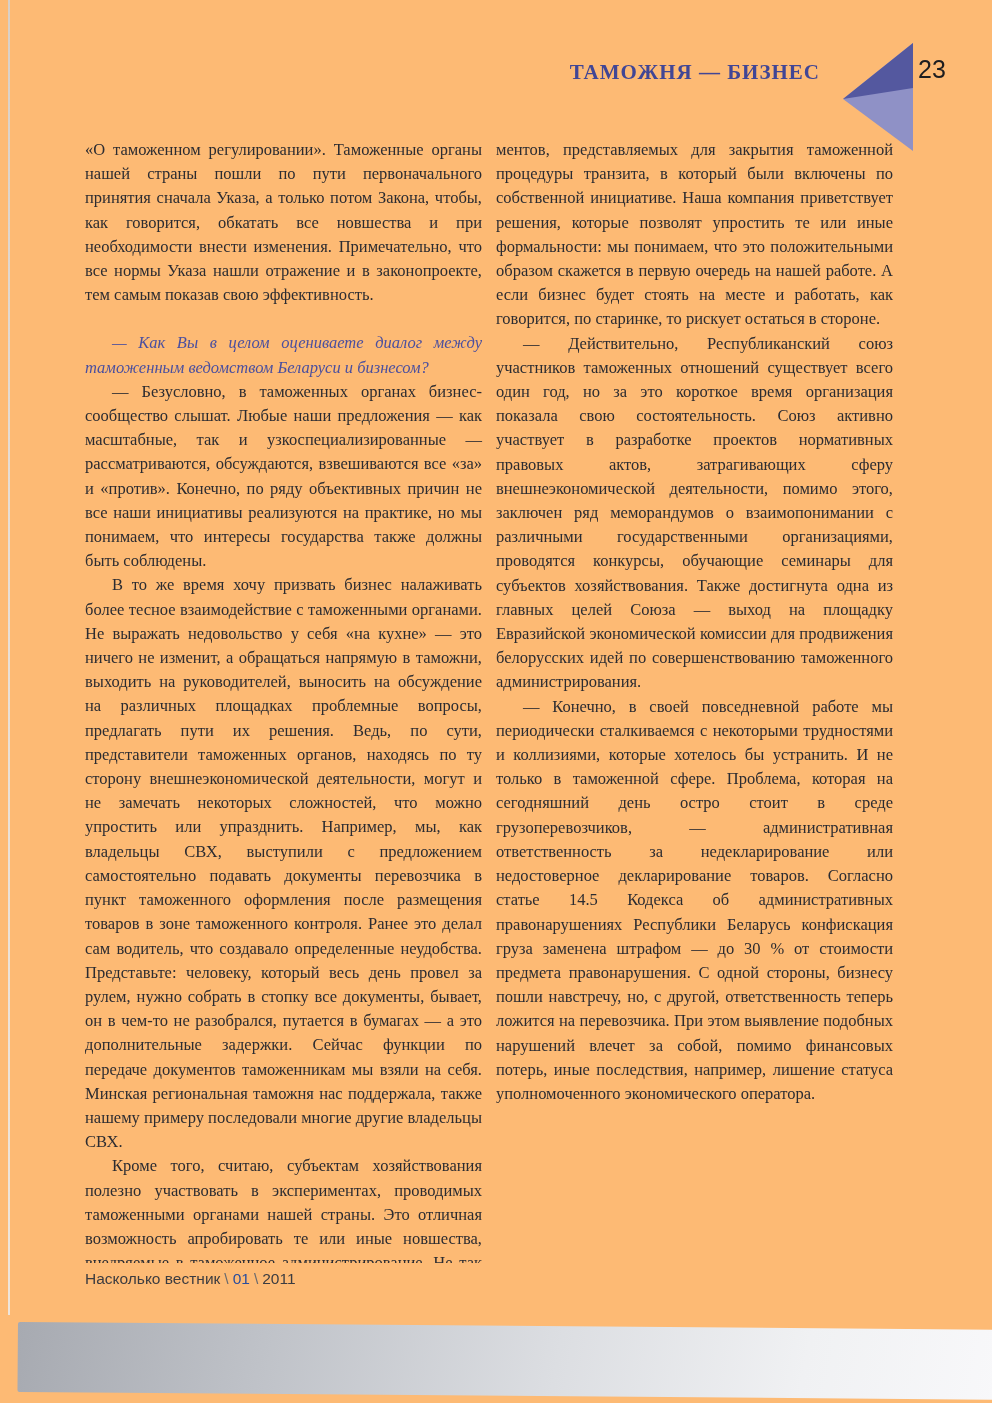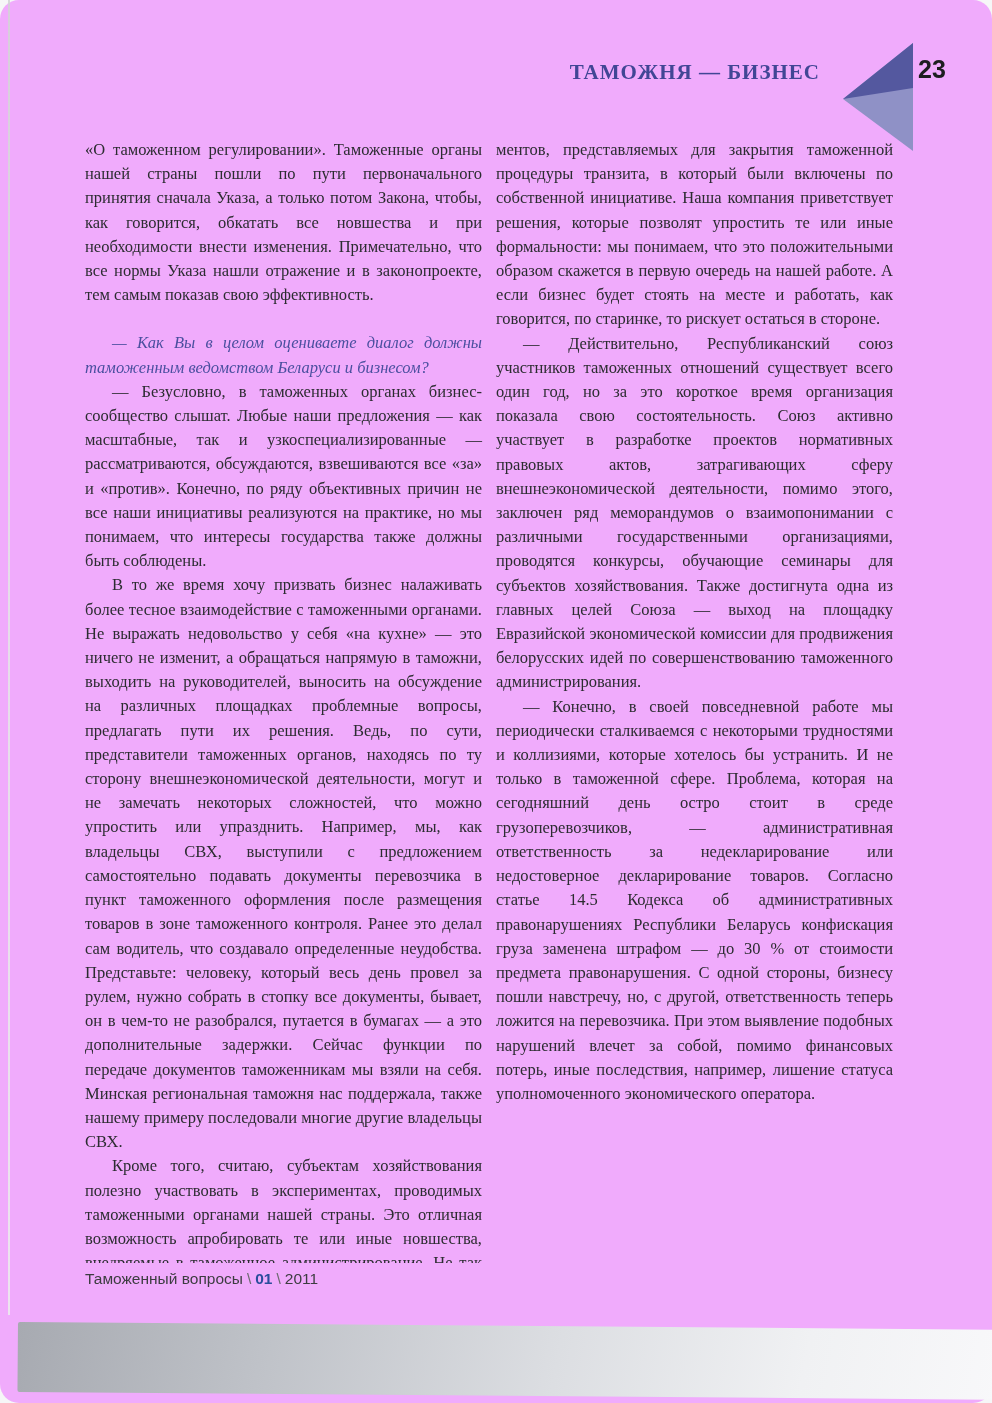--- a/index.html
+++ b/index.html
@@ -5,43 +5,42 @@
   html,body{margin:0;padding:0;}
   body{
     width:992px;height:1403px;
     background:#f6f6f7;
     font-family:"Liberation Serif", serif;
     position:relative;
     overflow:hidden;
   }
   .page{
     position:absolute;inset:0;
-    background:#f0abfc;
-    border-radius:19px;
+    background:#fdba74;
   }
   
   .edge-line{
     position:absolute;left:8px;top:0;width:2px;height:1315px;
     background:linear-gradient(to bottom,#d2d3d5 0%,#e3e4e6 40%,#eceded 100%);
     opacity:.85;
   }
   
   .hdr-title{
     position:absolute;top:60px;right:172px;
     font-family:"Liberation Serif", serif;
     font-weight:bold;font-size:21px;letter-spacing:1px;
     color:#414695;white-space:nowrap;
   }
   .hdr-triangle{
     position:absolute;left:843px;top:43px;width:70px;height:108px;
   }
   .hdr-pageno{
     position:absolute;left:918px;top:55px;
     font-family:"Liberation Sans", sans-serif;
-    font-weight:bold;font-size:25px;color:#1d1d1f;
+    font-weight:normal;font-size:25px;color:#1d1d1f;
   }
   
   .columns{
     position:absolute;left:85px;top:138px;width:818px;height:1125px;
     display:flex;gap:14px;overflow:hidden;
   }
   .col{width:397px;}
   .col p{
     margin:0;
     font-size:16.5px;line-height:24.2px;
@@ -55,21 +54,21 @@
     color:#4a4f9f;
     margin-top:24px;
   }
   
   .footer{
     position:absolute;left:85px;top:1270px;
     font-family:"Liberation Sans", sans-serif;
     font-size:15.5px;color:#3c3c40;
   }
   .footer .sep{color:#6a6a6e;margin:0 4px;}
-  .footer .issue{font-weight:bold;color:#2a4d9c;}
+  .footer .issue{font-weight:normal;color:#2a4d9c;}
   
   .bottom-shadow{
     position:absolute;left:18px;top:1322px;width:980px;height:70px;
     background:linear-gradient(100deg,#a7aab1 0%,#bfc2c8 25%,#dcdee2 55%,#f0f1f3 80%,#f8f8fa 100%);
     transform:rotate(0.45deg);
     transform-origin:left top;
     border-radius:2px;
   }
 </style>
 </head>
@@ -84,31 +83,31 @@
   <svg class="hdr-triangle" viewBox="0 0 70 108" xmlns="http://www.w3.org/2000/svg">
     <polygon points="0,56 70,0 70,108" fill="#8f91c6"></polygon>
     <polygon points="0,56 70,0 70,45" fill="#54589f"></polygon>
   </svg>
 
   <span class="hdr-pageno">23</span>
 
   <main class="columns">
     <div class="col">
       <p class="body noindent">«О таможенном регулировании». Таможенные органы нашей страны пошли по пути первоначального принятия сначала Указа, а только потом Закона, чтобы, как говорится, обкатать все новшества и при необходимости внести изменения. Примечательно, что все нормы Указа нашли отражение и в законопроекте, тем самым показав свою эффективность.</p>
-      <p class="question">— Как Вы в целом оцениваете диалог должны таможенным ведомством Беларуси и бизнесом?</p>
+      <p class="question">— Как Вы в целом оцениваете диалог между таможенным ведомством Беларуси и бизнесом?</p>
       <p class="body">— Безусловно, в таможенных органах бизнес-сообщество слышат. Любые наши предложения — как масштабные, так и узкоспециализированные — рассматриваются, обсуждаются, взвешиваются все «за» и «против». Конечно, по ряду объективных причин не все наши инициативы реализуются на практике, но мы понимаем, что интересы государства также должны быть соблюдены.</p>
       <p class="body">В то же время хочу призвать бизнес налаживать более тесное взаимодействие с таможенными органами. Не выражать недовольство у себя «на кухне» — это ничего не изменит, а обращаться напрямую в таможни, выходить на руководителей, выносить на обсуждение на различных площадках проблемные вопросы, предлагать пути их решения. Ведь, по сути, представители таможенных органов, находясь по ту сторону внешнеэкономической деятельности, могут и не замечать некоторых сложностей, что можно упростить или упразднить. Например, мы, как владельцы СВХ, выступили с предложением самостоятельно подавать документы перевозчика в пункт таможенного оформления после размещения товаров в зоне таможенного контроля. Ранее это делал сам водитель, что создавало определенные неудобства. Представьте: человеку, который весь день провел за рулем, нужно собрать в стопку все документы, бывает, он в чем-то не разобрался, путается в бумагах — а это дополнительные задержки. Сейчас функции по передаче документов таможенникам мы взяли на себя. Минская региональная таможня нас поддержала, также нашему примеру последовали многие другие владельцы СВХ.</p>
       <p class="body">Кроме того, считаю, субъектам хозяйствования полезно участвовать в экспериментах, проводимых таможенными органами нашей страны. Это отличная возможность апробировать те или иные новшества, внедряемые в таможенное администрирование. Не так давно мы присоединились к эксперименту по сокращению количества доку-</p>
     </div>
     <div class="col">
       <p class="body noindent">ментов, представляемых для закрытия таможенной процедуры транзита, в который были включены по собственной инициативе. Наша компания приветствует решения, которые позволят упростить те или иные формальности: мы понимаем, что это положительными образом скажется в первую очередь на нашей работе. А если бизнес будет стоять на месте и работать, как говорится, по старинке, то рискует остаться в стороне.</p>
       <p class="body">— Действительно, Республиканский союз участников таможенных отношений существует всего один год, но за это короткое время организация показала свою состоятельность. Союз активно участвует в разработке проектов нормативных правовых актов, затрагивающих сферу внешнеэкономической деятельности, помимо этого, заключен ряд меморандумов о взаимопонимании с различными государственными организациями, проводятся конкурсы, обучающие семинары для субъектов хозяйствования. Также достигнута одна из главных целей Союза — выход на площадку Евразийской экономической комиссии для продвижения белорусских идей по совершенствованию таможенного администрирования.</p>
       <p class="body"><span>— Конечно, в своей повседневной работе мы периодически сталкиваемся с некоторыми трудностями и коллизиями, которые хотелось бы устранить. И не только в таможенной сфере. Проблема, которая на сегодняшний день остро стоит в среде грузоперевозчиков, — административная ответственность за недекларирование или недостоверное декларирование товаров. Согласно статье 14.5 Кодекса об административных правонарушениях Республики Беларусь конфискация груза заменена штрафом — до 30 % от стоимости предмета правонарушения. С одной стороны, бизнесу пошли навстречу, но, с другой, ответственность теперь ложится на перевозчика. При этом выявление подобных нарушений влечет за собой, помимо финансовых потерь, иные последствия, например, лишение статуса уполномоченного экономического оператора.</span></p>
     </div>
   </main>
 
   <div class="footer">
-    <span>Таможенный вопросы</span><span class="sep">\</span><span class="issue">01</span><span class="sep">\</span><span>2011</span>
+    <span>Насколько вестник</span><span class="sep">\</span><span class="issue">01</span><span class="sep">\</span><span>2011</span>
   </div>
 
   <div class="bottom-shadow"></div>
 
 </div>
 
 </body></html>

